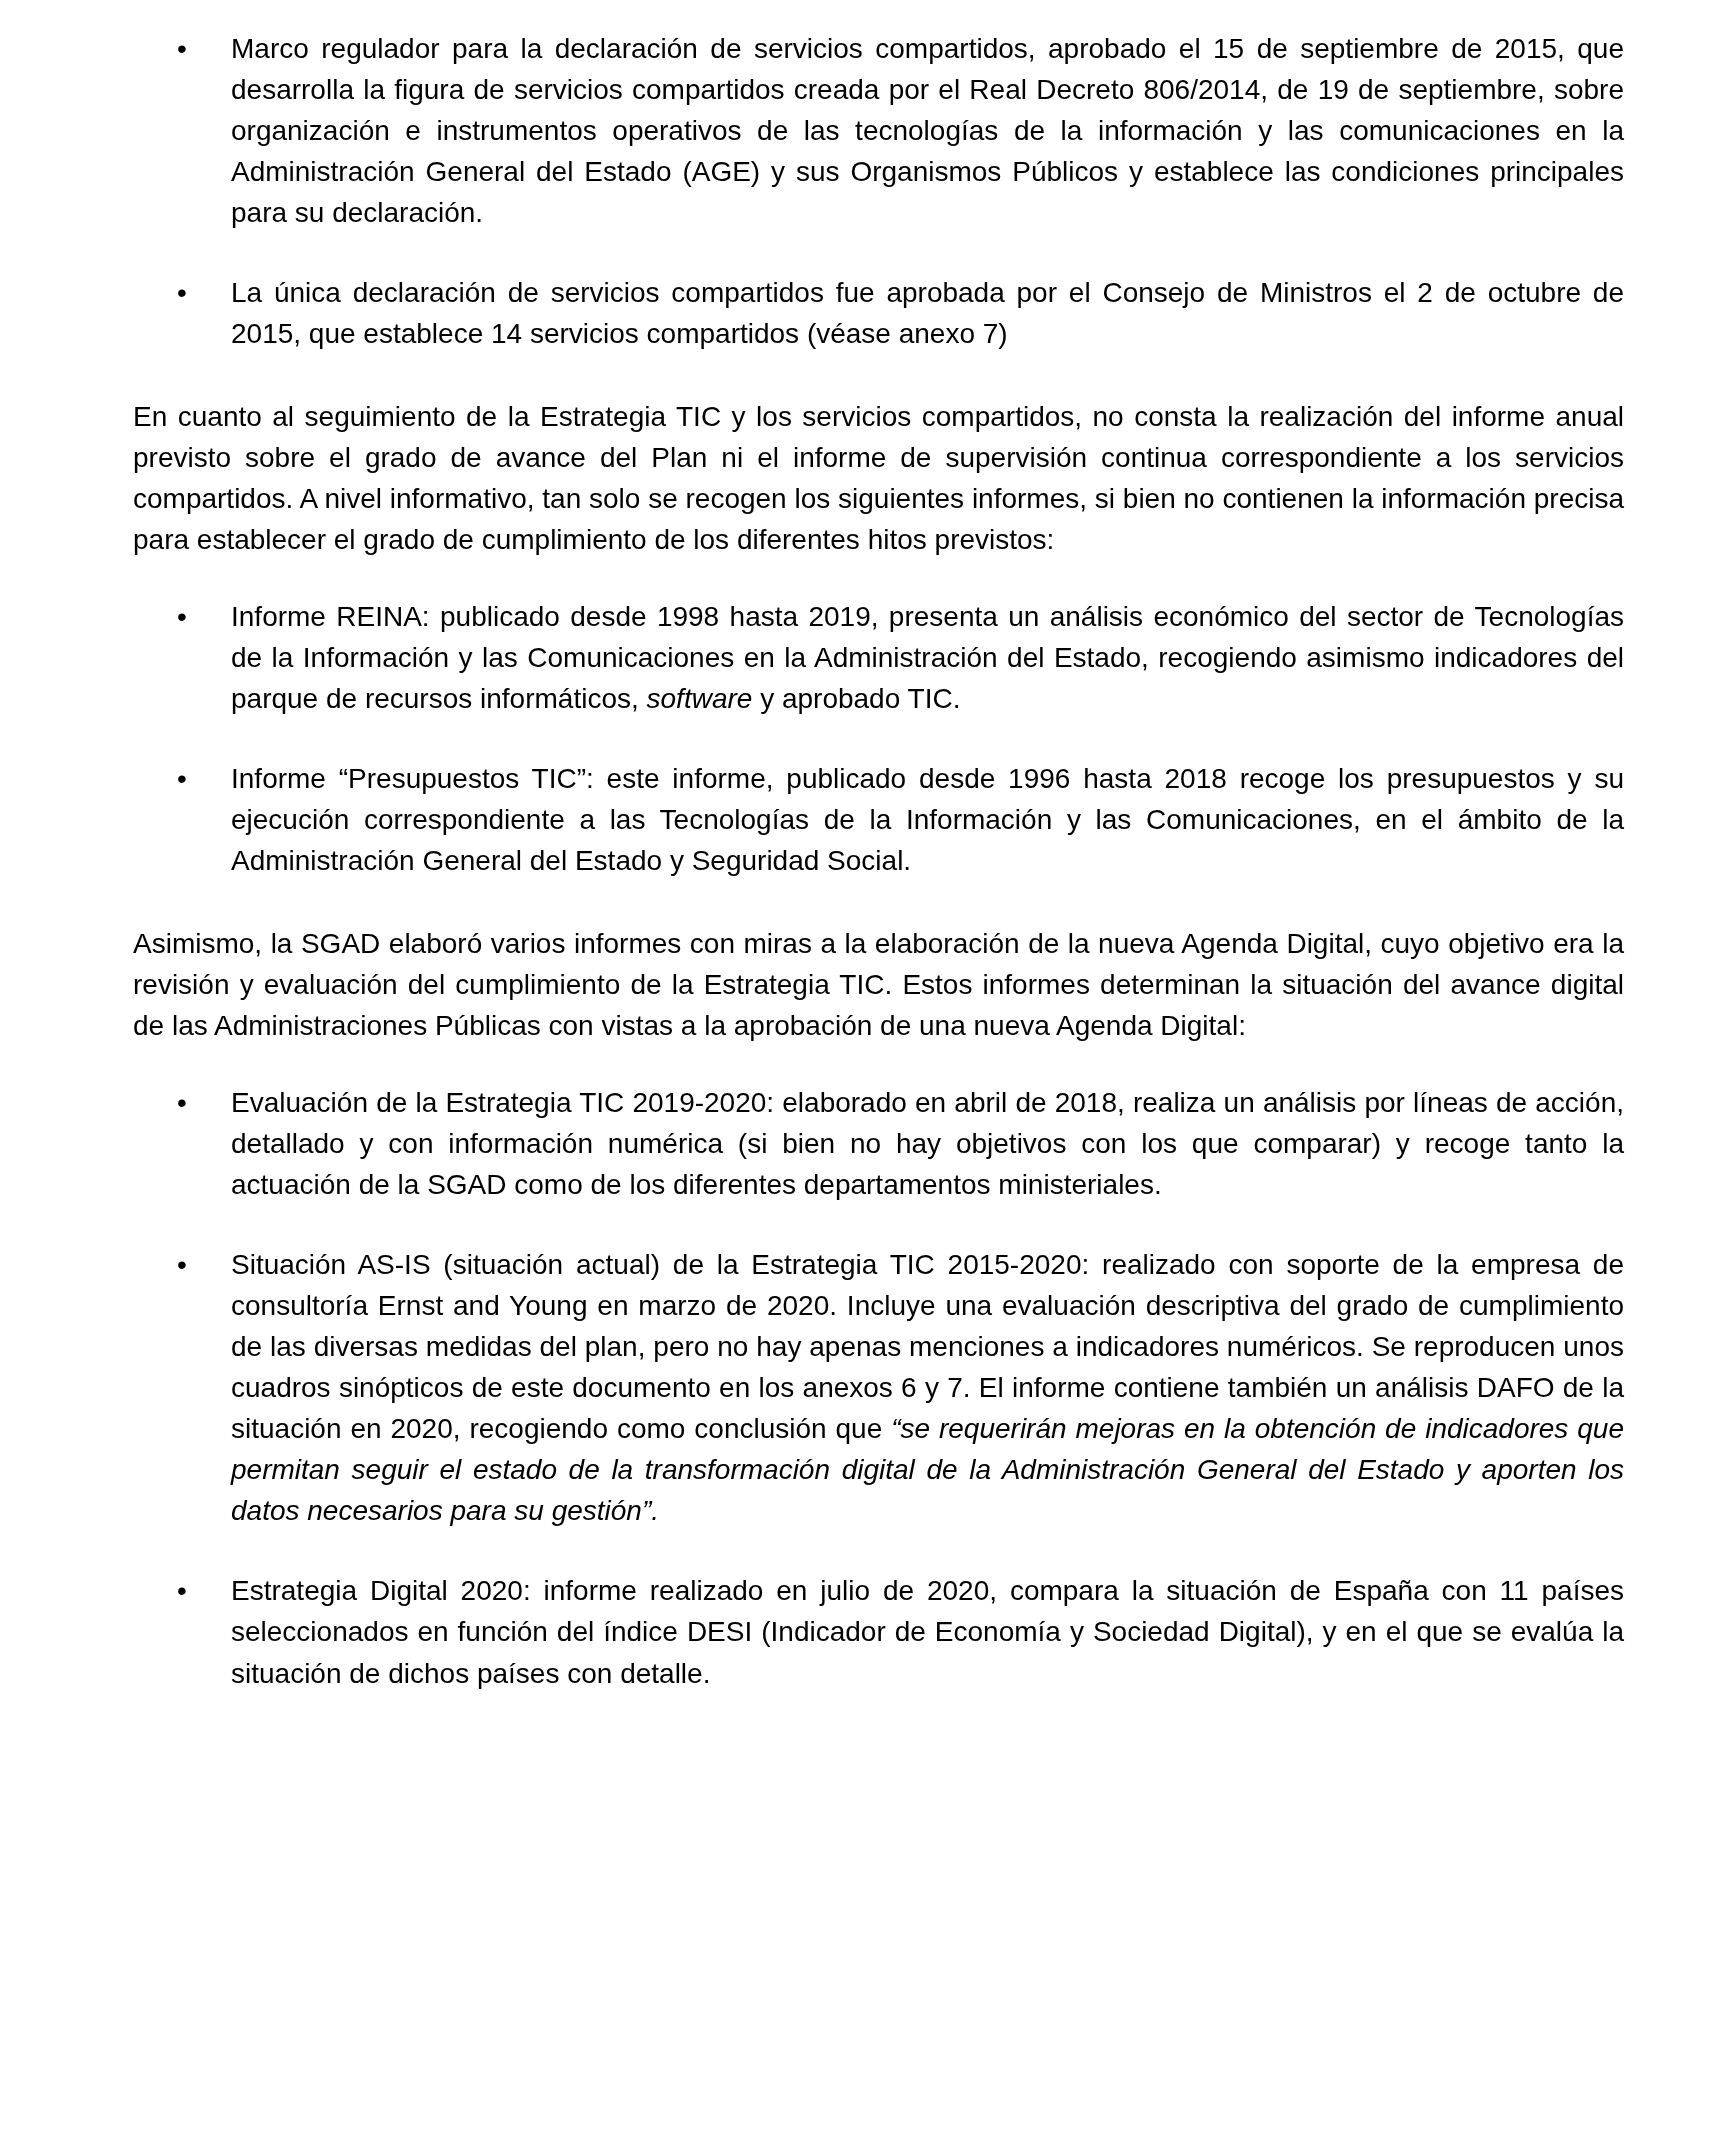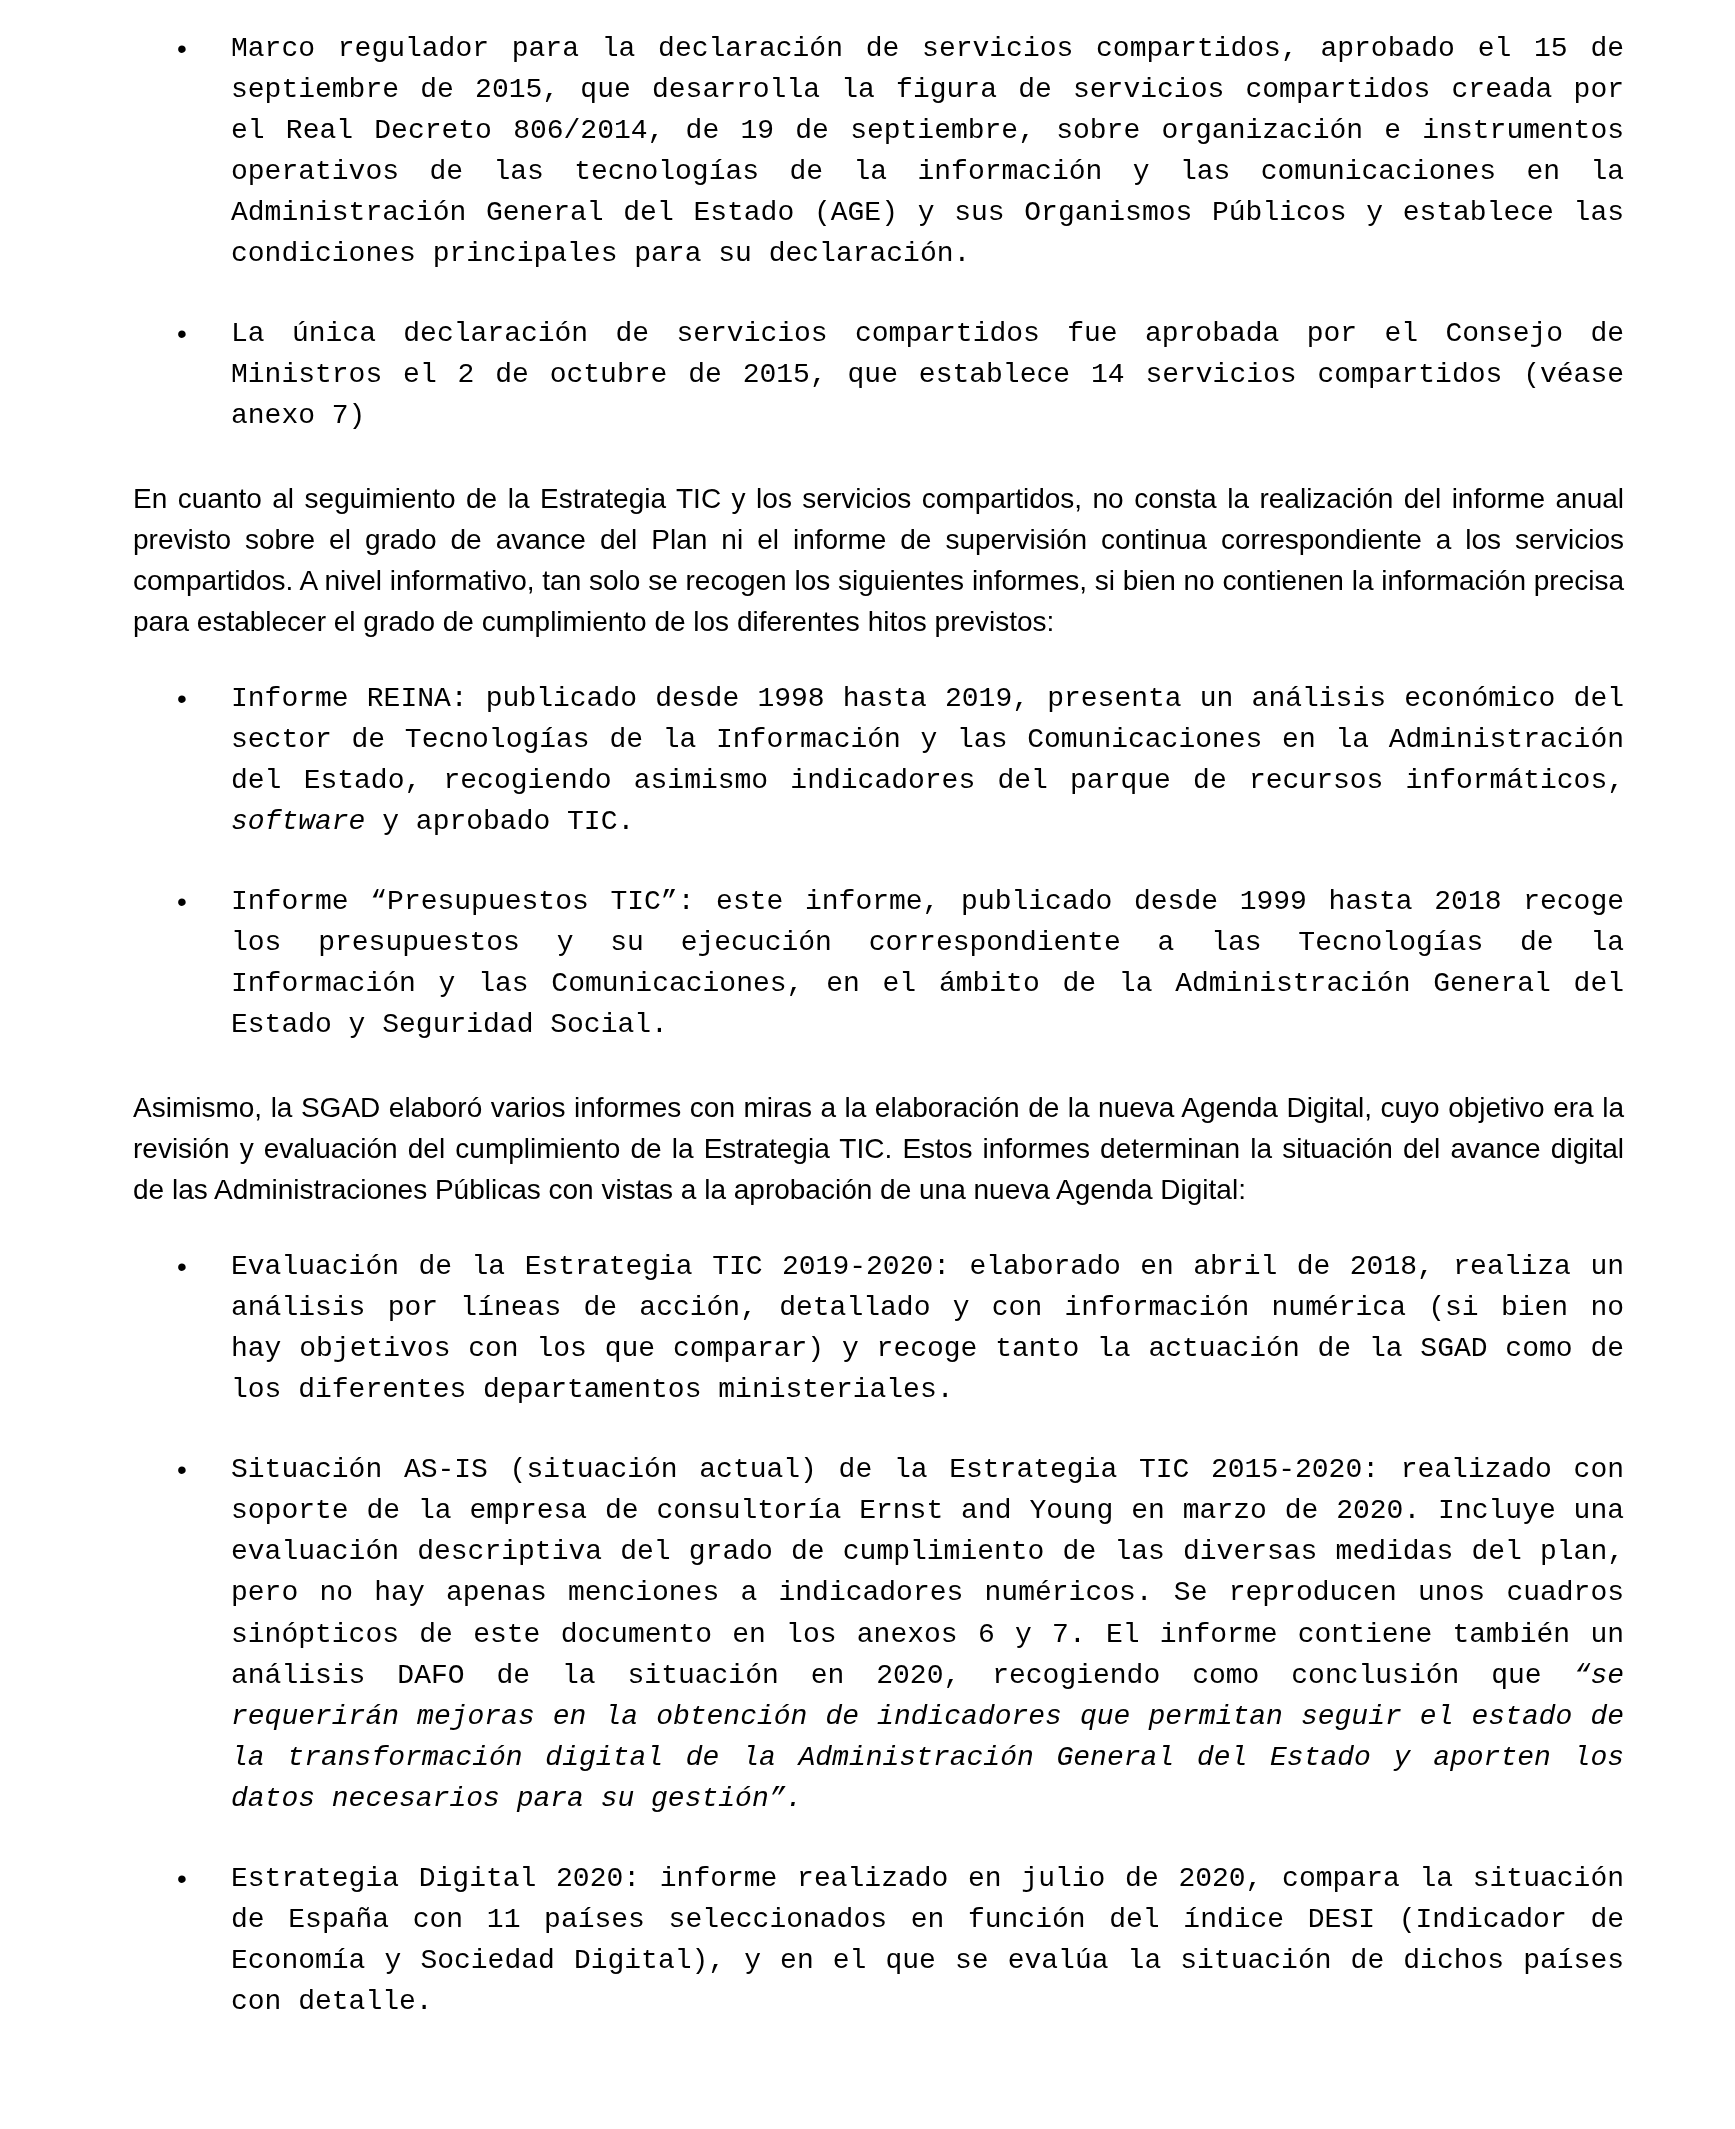--- a/index.html
+++ b/index.html
@@ -55,21 +55,20 @@
     position: absolute;
     left: 60px;
     top: 0;
     width: 24.5px;
     font-size: 28px;
     line-height: 1.465;
     text-align: left;
   }
   ul.bullets > li .li-text {
     display: block;
-    font-family: Liberation Mono, monospace;
   }
   em.it {
     font-style: italic;
   }
 </style>
 </head>
 <body>
 
 <div class="page">
   <div class="doc-body">
@@ -91,21 +90,21 @@
 
     <div class="gap-md"></div>
 
     <ul class="bullets">
       <li>
         <span class="bullet-mark">•</span>
         <span class="li-text"><span>Informe REINA: publicado desde 1998 hasta 2019, presenta un análisis económico del sector de Tecnologías de la Información y las Comunicaciones en la Administración del Estado, recogiendo asimismo indicadores del parque de recursos informáticos, </span><em class="it">software</em><span> y aprobado TIC.</span></span>
       </li>
       <li>
         <span class="bullet-mark">•</span>
-        <span class="li-text">Informe “Presupuestos TIC”: este informe, publicado desde 1999 hasta 2018 recoge los presupuestos y su ejecución correspondiente a las Tecnologías de la Información y las Comunicaciones, en el ámbito de la Administración General del Estado y Seguridad Social.</span>
+        <span class="li-text">Informe “Presupuestos TIC”: este informe, publicado desde 1996 hasta 2018 recoge los presupuestos y su ejecución correspondiente a las Tecnologías de la Información y las Comunicaciones, en el ámbito de la Administración General del Estado y Seguridad Social.</span>
       </li>
     </ul>
 
     <div class="gap-lg"></div>
 
     <p class="para">Asimismo, la SGAD elaboró varios informes con miras a la elaboración de la nueva Agenda Digital, cuyo objetivo era la revisión y evaluación del cumplimiento de la Estrategia TIC. Estos informes determinan la situación del avance digital de las Administraciones Públicas con vistas a la aprobación de una nueva Agenda Digital:</p>
 
     <div class="gap-md"></div>
 
     <ul class="bullets">

